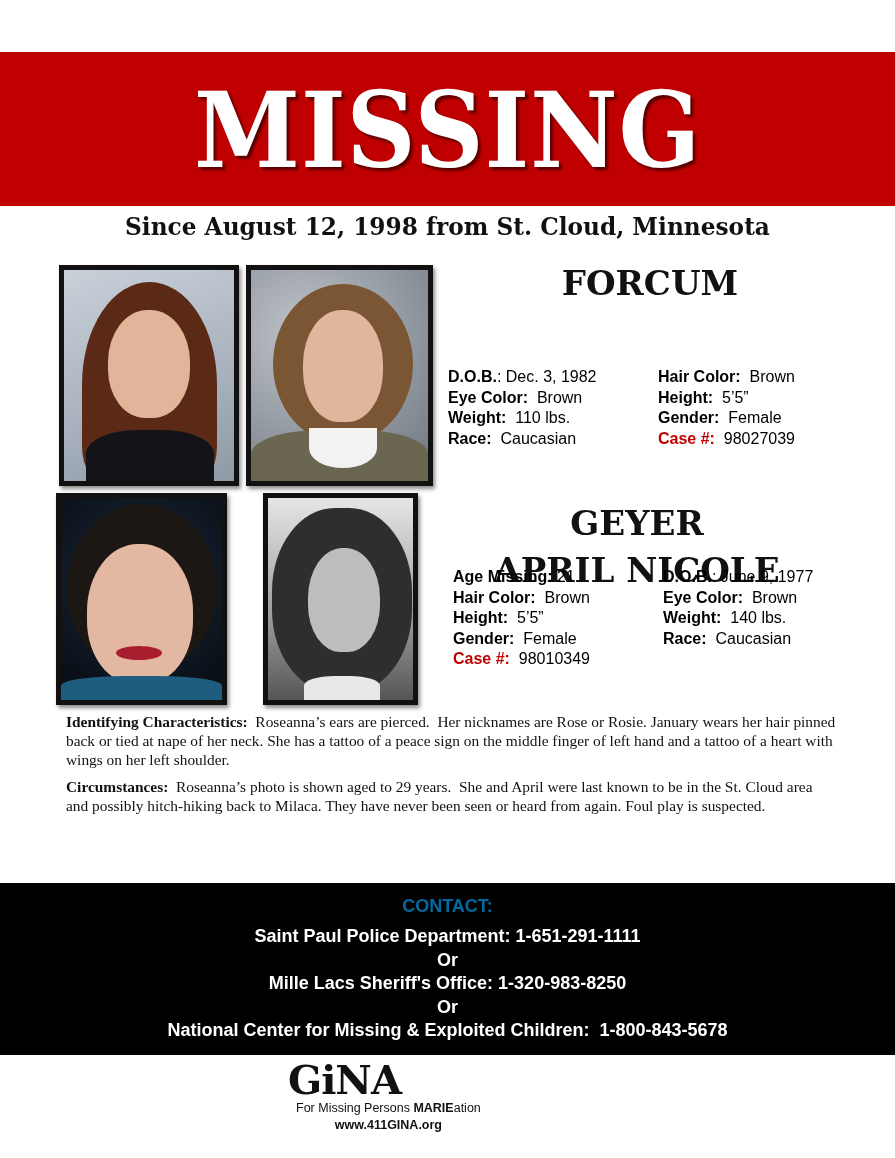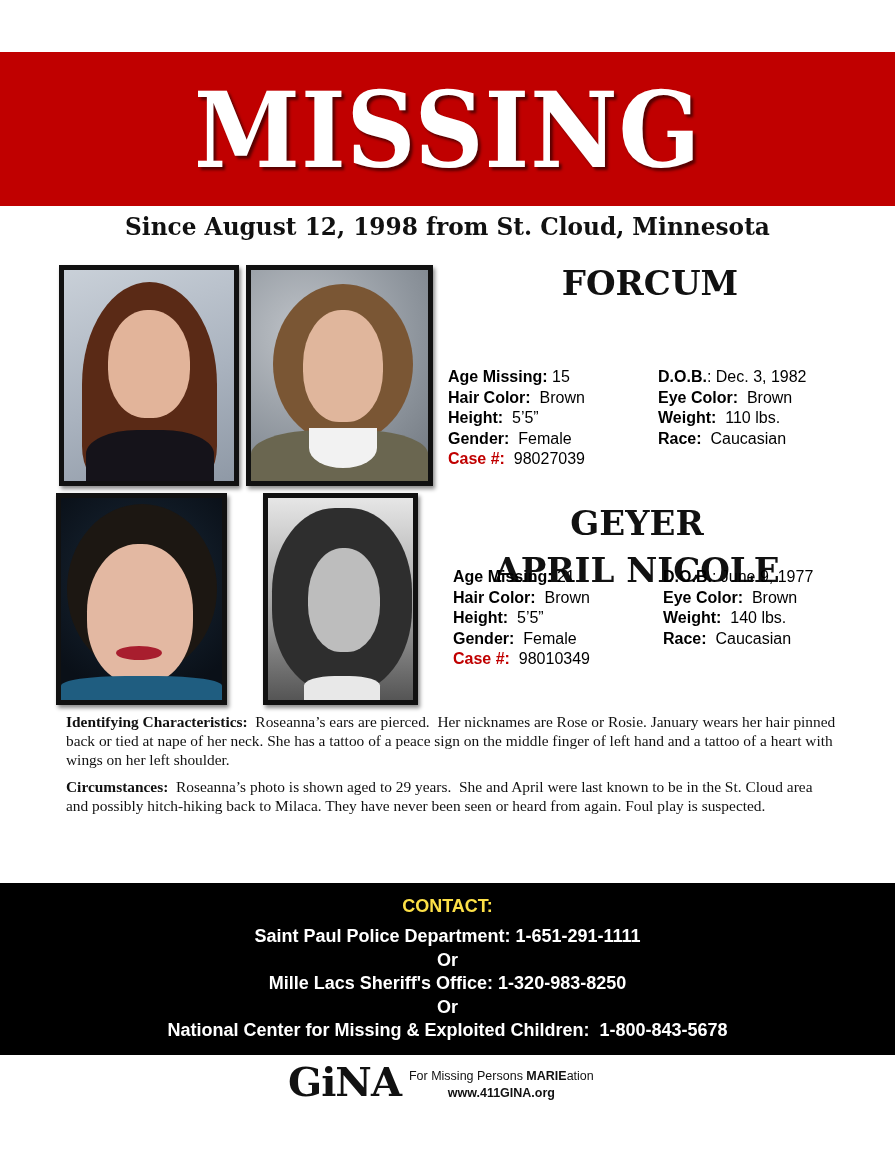--- a/index.html
+++ b/index.html
@@ -71,26 +71,26 @@
     }
     .desc p { margin-bottom: 8px; }
     .desc b { font-weight: bold; }
 
     .contact {
       position: absolute; left: 0; top: 883px; width: 895px; height: 172px;
       background: #000; color: #fff; text-align: center;
       font-weight: bold; font-size: 18px;
       padding-top: 13px;
     }
-    .contact .heading { color: #fde047; font-size: 18px; line-height: 20px; margin-bottom: 9px; }
+    .contact .heading { color: #0369a1; font-size: 18px; line-height: 20px; margin-bottom: 9px; }
     .contact .line { line-height: 23.5px; }
 
     .footer {
       position: absolute; left: 288px; top: 1060px; width: 340px; height: 42px;
-      display: flex; align-items: flex-end;
+      display: flex; align-items: flex-start; flex-direction: column;
     }
     .logo {
       font-family: "DejaVu Serif", serif; font-weight: bold; font-size: 40px;
       color: #111; letter-spacing: -1px; line-height: 1;
     }
     .tagline { margin-left: 8px; text-align: center; font-size: 12.5px; color: #111; line-height: 17px; }
     .tagline .url { font-weight: bold; }
   </style>
 </head>
 <body>
@@ -115,21 +115,20 @@
     <div class="body" style="left:0;top:160px;width:177px;height:60px;background:#6a6650;"></div>
     <div class="body" style="left:58px;top:158px;width:68px;height:40px;background:#f2f2f2;border-radius:0 0 50% 50%;"></div>
   </div>
 </div>
 
 <div class="name name-r">
   <div>FORCUM</div>
 </div>
 
 <div class="facts facts-r">
-  <div class="fact"><b>Age Missing:</b><span> 15</span></div>
   <div class="fact"><b>D.O.B.</b><span>: Dec. 3, 1982</span></div>
   <div class="fact"><b>Hair Color:</b><span style="white-space:pre">  Brown</span></div>
   <div class="fact"><b>Eye Color:</b><span style="white-space:pre">  Brown</span></div>
   <div class="fact"><b>Height:</b><span style="white-space:pre">  5’5”</span></div>
   <div class="fact"><b>Weight:</b><span style="white-space:pre">  110 lbs.</span></div>
   <div class="fact"><b>Gender:</b><span style="white-space:pre">  Female</span></div>
   <div class="fact"><b>Race:</b><span style="white-space:pre">  Caucasian</span></div>
   <div class="fact case"><b>Case #:</b><span style="white-space:pre">  98027039</span></div>
 </div>
 

